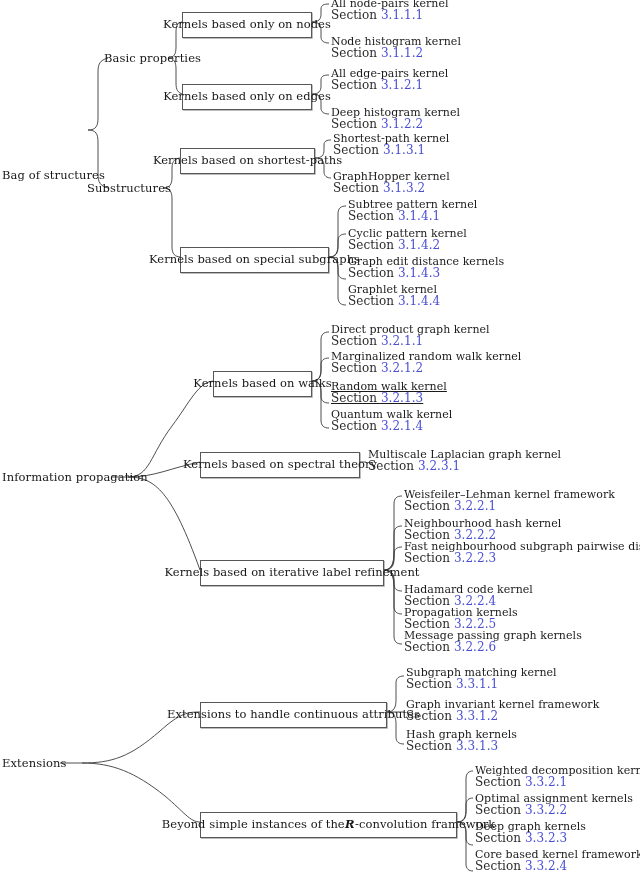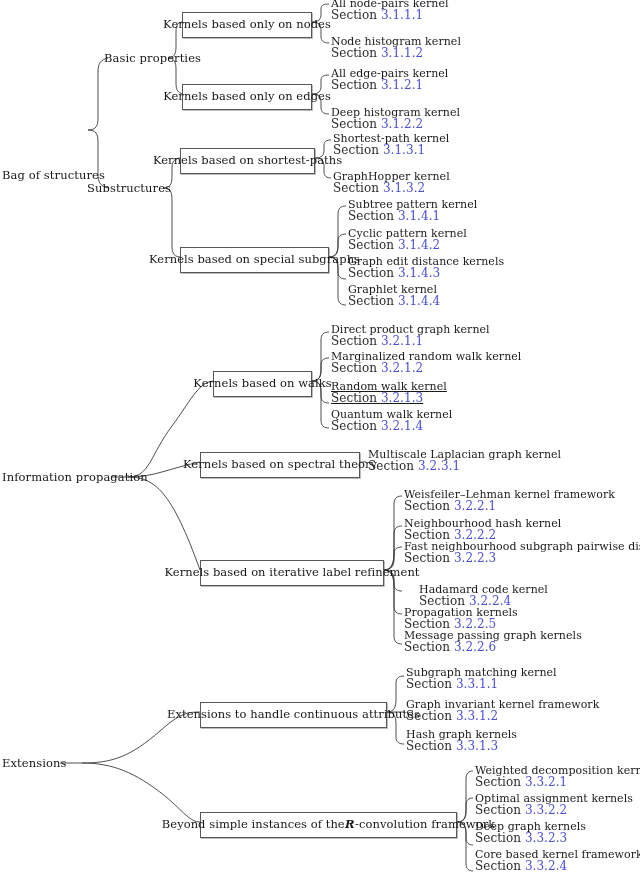--- a/index.html
+++ b/index.html
@@ -269,21 +269,21 @@
     <span class="leaf-sec"><span>Section</span> <span class="secnum">3.2.2.1</span></span>
   </div>
   <div class="leaf" style="left:404px; top:518px;">
     <span class="leaf-title">Neighbourhood hash kernel</span>
     <span class="leaf-sec"><span>Section</span> <span class="secnum">3.2.2.2</span></span>
   </div>
   <div class="leaf" style="left:404px; top:541px;">
     <span class="leaf-title">Fast neighbourhood subgraph pairwise distance kernel</span>
     <span class="leaf-sec"><span>Section</span> <span class="secnum">3.2.2.3</span></span>
   </div>
-  <div class="leaf" style="left:404px; top:584px;margin-left:15px;">
+  <div class="leaf" style="left:404px; top:584px;">
     <span class="leaf-title">Hadamard code kernel</span>
     <span class="leaf-sec"><span>Section</span> <span class="secnum">3.2.2.4</span></span>
   </div>
   <div class="leaf" style="left:404px; top:607px;">
     <span class="leaf-title">Propagation kernels</span>
     <span class="leaf-sec"><span>Section</span> <span class="secnum">3.2.2.5</span></span>
   </div>
   <div class="leaf" style="left:404px; top:630px;">
     <span class="leaf-title">Message passing graph kernels</span>
     <span class="leaf-sec"><span>Section</span> <span class="secnum">3.2.2.6</span></span>

